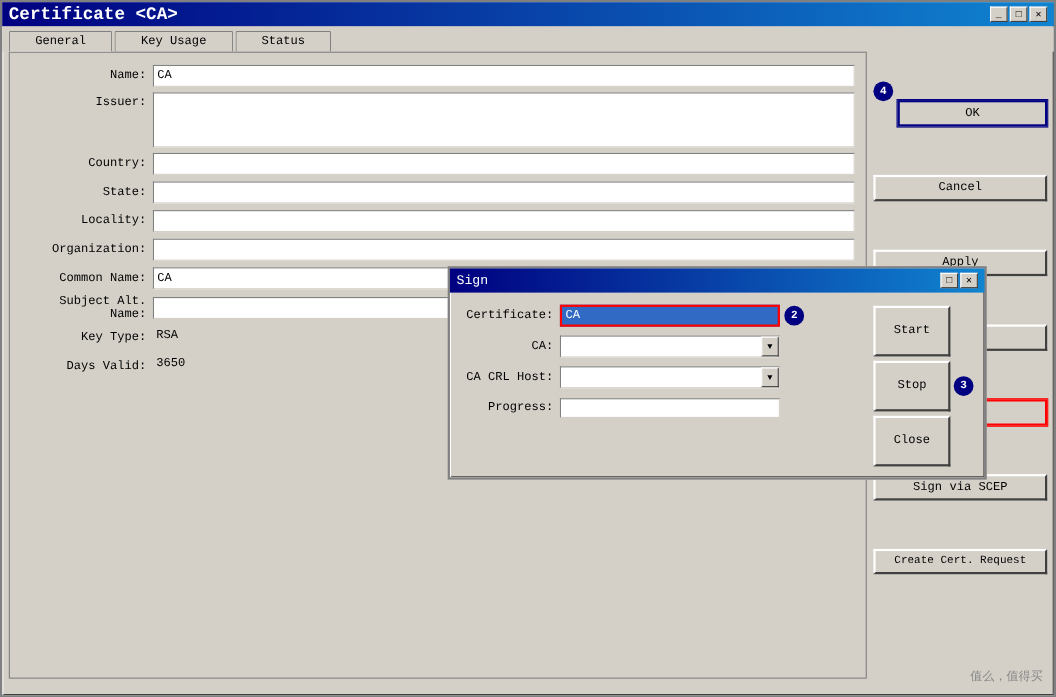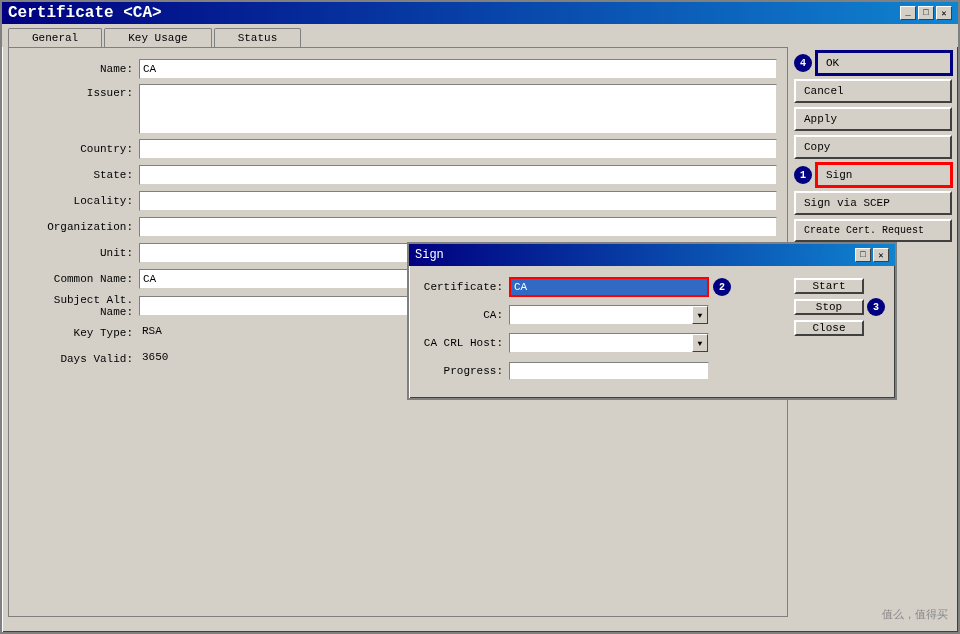--- a/index.html
+++ b/index.html
@@ -150,21 +150,22 @@
 
     .win-btn {
       width: 100%;
       padding: 4px 8px;
       background: #d4d0c8;
       border: 2px solid;
       border-color: #ffffff #404040 #404040 #ffffff;
       font-size: 11px;
       font-family: 'Courier New', monospace;
       cursor: pointer;
-      text-align: left;
+      text-align: center;
+      margin-top: 40px;
     }
 
     .win-btn.highlighted {
       border: 2px solid #000080;
       outline: 1px solid #000080;
     }
 
     .win-btn.red-outline {
       border: 2px solid red;
       outline: 1px solid red;
@@ -273,21 +274,21 @@
     .dialog-buttons {
       display: flex;
       flex-direction: column;
       gap: 4px;
       margin-left: 10px;
       padding-top: 2px;
     }
 
     .dialog-btn {
       width: 70px;
-      padding: 0 8px;
+      padding: 15px 8px;
       background: #d4d0c8;
       border: 2px solid;
       border-color: #ffffff #404040 #404040 #ffffff;
       font-size: 11px;
       font-family: 'Courier New', monospace;
       cursor: pointer;
       text-align: center;
     }
 
     .cert-input-wrapper {
@@ -414,24 +415,20 @@
       <div class="form-row">
         <span class="form-label">Locality:</span>
         <input class="form-input" type="text" value="" style="">
       </div>
 
       <div class="form-row">
         <span class="form-label">Organization:</span>
         <input class="form-input" type="text" value="" style="">
       </div>
 
-      <div class="form-row">
-        <span class="form-label">Unit:</span>
-        <input class="form-input" type="text" value="" style="">
-      </div>
 
       <div class="form-row">
         <span class="form-label">Common Name:</span>
         <input class="form-input" type="text" value="CA" style="">
       </div>
 
       <div class="form-row">
         <span class="form-label">Subject Alt. Name:</span>
         <input class="form-input" type="text" value="" style="">
       </div>

